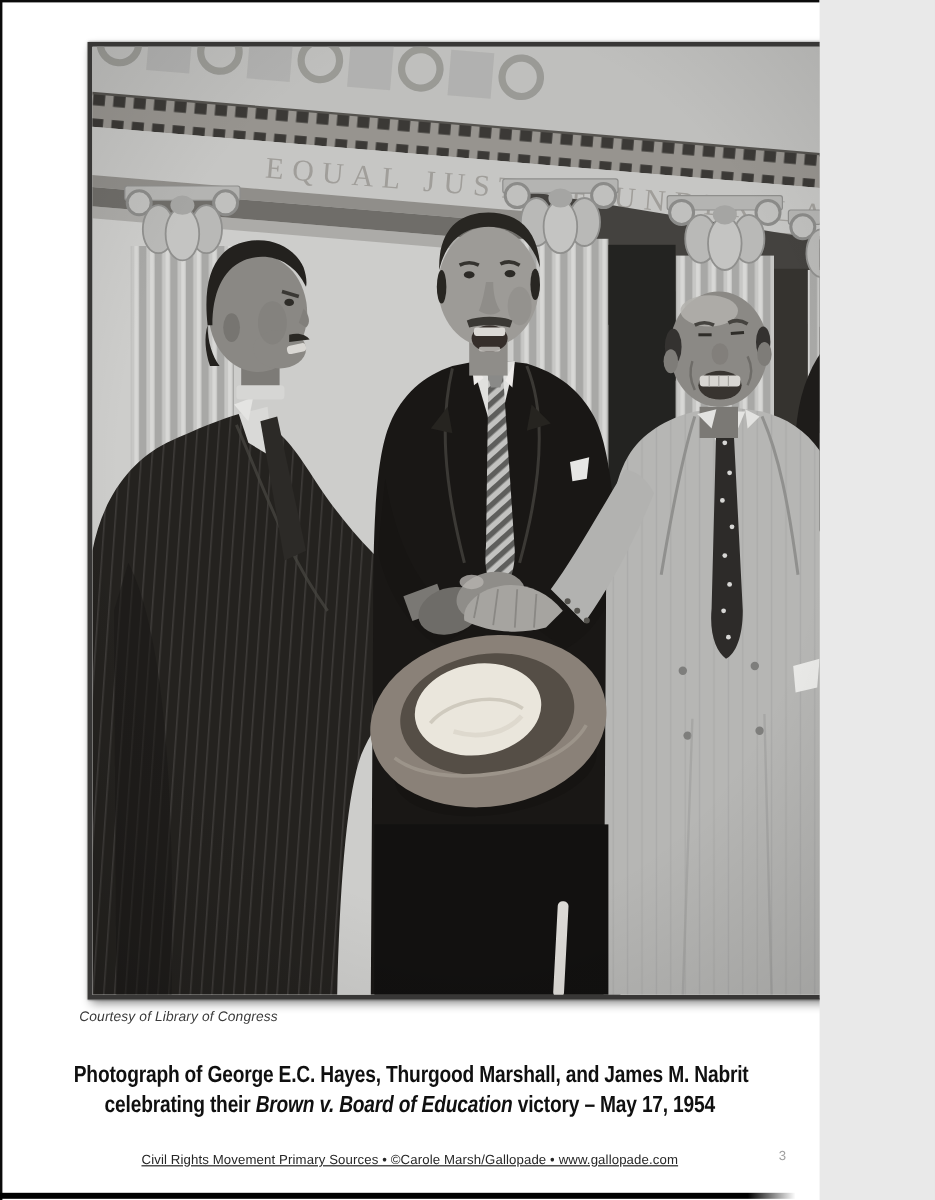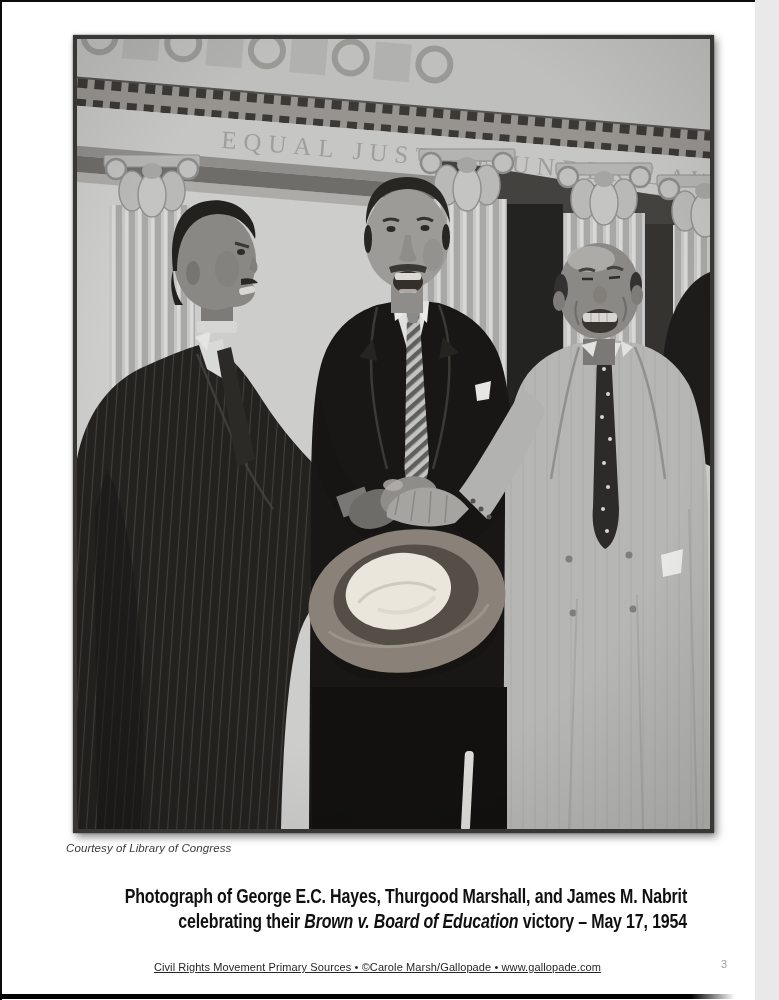--- a/index.html
+++ b/index.html
@@ -1,18 +1,18 @@
 <!DOCTYPE html>
 <html><head>
 <meta charset="utf-8">
 <style>
   html,body{margin:0;padding:0;background:#e9e9e9;}
   .page{
     position:relative;
-    width:755px;height:1000px;
+    width:683px;height:1000px;
     background:#ffffff;
     overflow:hidden;
     font-family:"Liberation Sans",sans-serif;
   }
   
   .edge-top{position:absolute;left:0;right:0;top:0;height:2px;background:#0b0b0b;}
   .edge-left{position:absolute;left:0;top:0;bottom:0;width:2px;background:#0b0b0b;}
   .edge-bottom{position:absolute;left:0;right:20px;bottom:1px;height:5px;
     background:linear-gradient(to right,#000 0%,#000 94%,rgba(0,0,0,0) 100%);}
   
@@ -20,21 +20,21 @@
     position:absolute;left:73px;top:35px;width:641px;height:798px;
     box-sizing:border-box;border:4px solid #383736;
     box-shadow:3px 4px 8px rgba(0,0,0,.45), 0 0 2px rgba(0,0,0,.5);
     background:#cdcdcb;
   }
   .photo-frame svg{display:block;width:100%;height:100%;}
   .credit{
     position:absolute;left:66px;top:842px;
     font-size:11.5px;font-style:italic;color:#3a3a3a;letter-spacing:.1px;
   }
-  .caption{position:absolute;left:0;right:0;top:884px;text-align:right;color:#101010;}
+  .caption{position:absolute;left:0;right:0;top:884px;text-align:center;color:#101010;}
   .caption-line{
     display:block;white-space:nowrap;
     font-weight:bold;font-size:19.5px;line-height:25px;
     transform:scaleX(.82);transform-origin:50% 50%;
     letter-spacing:-0.2px;
   }
   .caption-line .ital{font-style:italic;}
   .footer{
     position:absolute;left:0;right:0;top:961px;text-align:center;
     font-size:11px;color:#262626;letter-spacing:.1px;text-decoration:underline;

